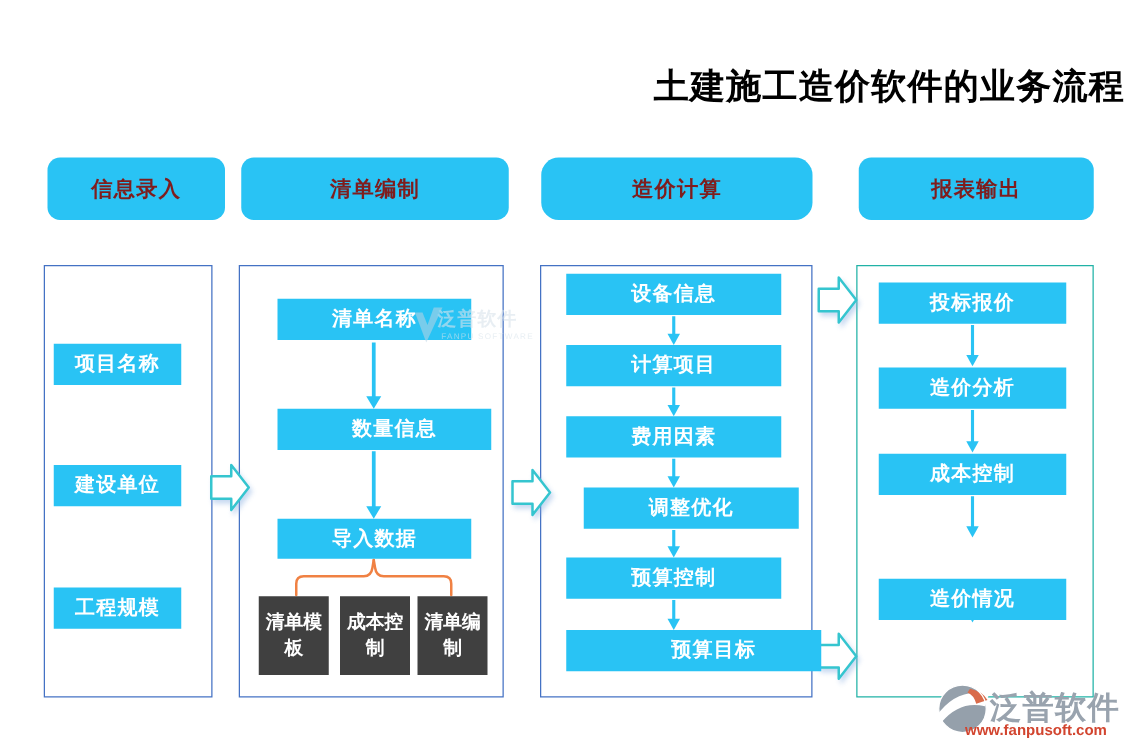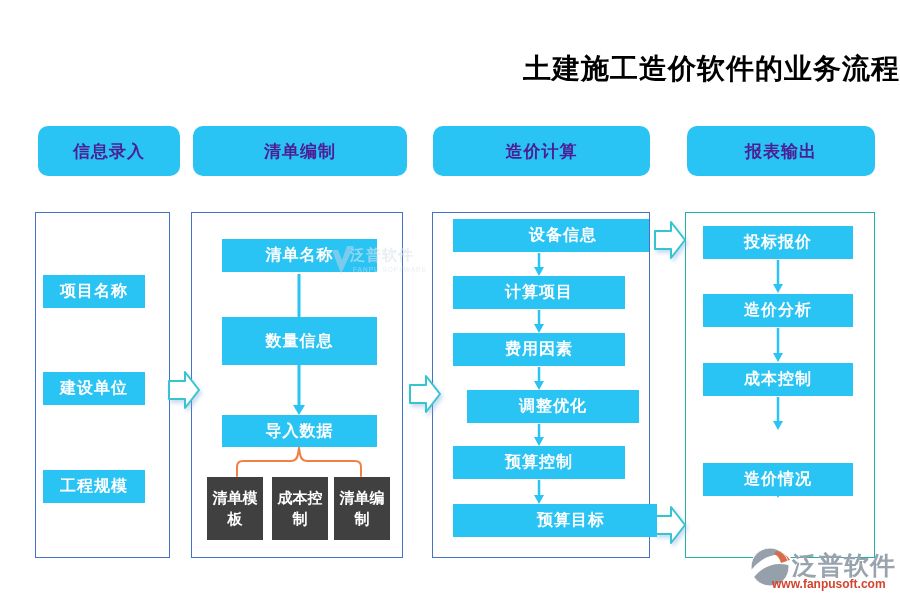--- a/index.html
+++ b/index.html
@@ -6,21 +6,21 @@
   .stage{
     position:relative;width:900px;height:600px;background:#fff;overflow:hidden;
     font-family:"Liberation Sans","DejaVu Sans",sans-serif;
   }
   .title{
     position:absolute;left:0;top:50px;width:900px;text-align:right;
     font-size:28px;font-weight:bold;color:#000;letter-spacing:1px;
   }
   .hdr{
     position:absolute;top:126px;height:50px;border-radius:10px;
-    background:#29c3f4;color:#4c1d95;font-size:17px;font-weight:bold;
+    background:#29c3f4;color:#7f1d1d;font-size:17px;font-weight:bold;
     display:flex;align-items:center;justify-content:center;letter-spacing:1px;
   }
   .container{
     position:absolute;top:212px;height:346px;background:#fff;
     border:1.5px solid #4472c4;box-sizing:border-box;
   }
   .container.teal{border-color:#21b2a6;}
   .box{
     position:absolute;background:#29c3f4;color:#fff;
     font-size:16px;font-weight:bold;letter-spacing:1px;
@@ -43,21 +43,21 @@
 </style>
 </head>
 <body>
 
 <div class="stage">
 
   <div class="title">土建施工造价软件的业务流程</div>
 
   <div class="hdr" style="left:38px;width:142px;">信息录入</div>
   <div class="hdr" style="left:193px;width:214px;">清单编制</div>
-  <div class="hdr" style="left:433px;width:217px;">造价计算</div>
+  <div class="hdr" style="left:433px;width:217px;border-radius:14px;">造价计算</div>
   <div class="hdr" style="left:687px;width:188px;">报表输出</div>
 
   <div class="container" style="left:35px;width:135px;"></div>
   <div class="container" style="left:191px;width:212px;"></div>
   <div class="container" style="left:432px;width:218px;"></div>
   <div class="container teal" style="left:685px;width:190px;"></div>
 
   <svg class="svglayer" width="900" height="600" viewBox="0 0 900 600">
 
     <g stroke="#29c3f4" fill="#29c3f4">
@@ -102,27 +102,27 @@
       <polygon points="655,231 671,231 671,222 685,240 671,258 671,249 655,249"></polygon>
       <polygon points="655,516 671,516 671,507 685,525 671,543 671,534 655,534"></polygon>
     </g>
   </svg>
 
   <div class="box" style="left:43px;top:275px;width:102px;height:33px;">项目名称</div>
   <div class="box" style="left:43px;top:372px;width:102px;height:33px;">建设单位</div>
   <div class="box" style="left:43px;top:470px;width:102px;height:33px;">工程规模</div>
 
   <div class="box" style="left:222px;top:239px;width:155px;height:33px;">清单名称</div>
-  <div class="box" style="left:222px;top:317px;width:155px;height:48px;">数量信息</div>
+  <div class="box" style="left:222px;top:327px;width:155px;height:33px;padding-left:16px;">数量信息</div>
   <div class="box" style="left:222px;top:415px;width:155px;height:32px;">导入数据</div>
   <div class="subbox" style="left:207px;">清单模板</div>
   <div class="subbox" style="left:272px;">成本控制</div>
   <div class="subbox" style="left:334px;">清单编制</div>
 
-  <div class="box" style="left:453px;top:219px;width:172px;height:33px;padding-left:24px;">设备信息</div>
+  <div class="box" style="left:453px;top:219px;width:172px;height:33px;">设备信息</div>
   <div class="box" style="left:453px;top:276px;width:172px;height:33px;">计算项目</div>
   <div class="box" style="left:453px;top:333px;width:172px;height:33px;">费用因素</div>
   <div class="box" style="left:453px;top:390px;width:172px;height:33px;margin-left:14px;">调整优化</div>
   <div class="box" style="left:453px;top:446px;width:172px;height:33px;">预算控制</div>
   <div class="box" style="left:453px;top:504px;width:172px;height:33px;padding-left:32px;">预算目标</div>
 
   <div class="box" style="left:703px;top:226px;width:150px;height:33px;">投标报价</div>
   <div class="box" style="left:703px;top:294px;width:150px;height:33px;">造价分析</div>
   <div class="box" style="left:703px;top:363px;width:150px;height:33px;">成本控制</div>
   <div class="box" style="left:703px;top:431px;width:150px;height:33px;margin-top:32px;">造价情况</div>

